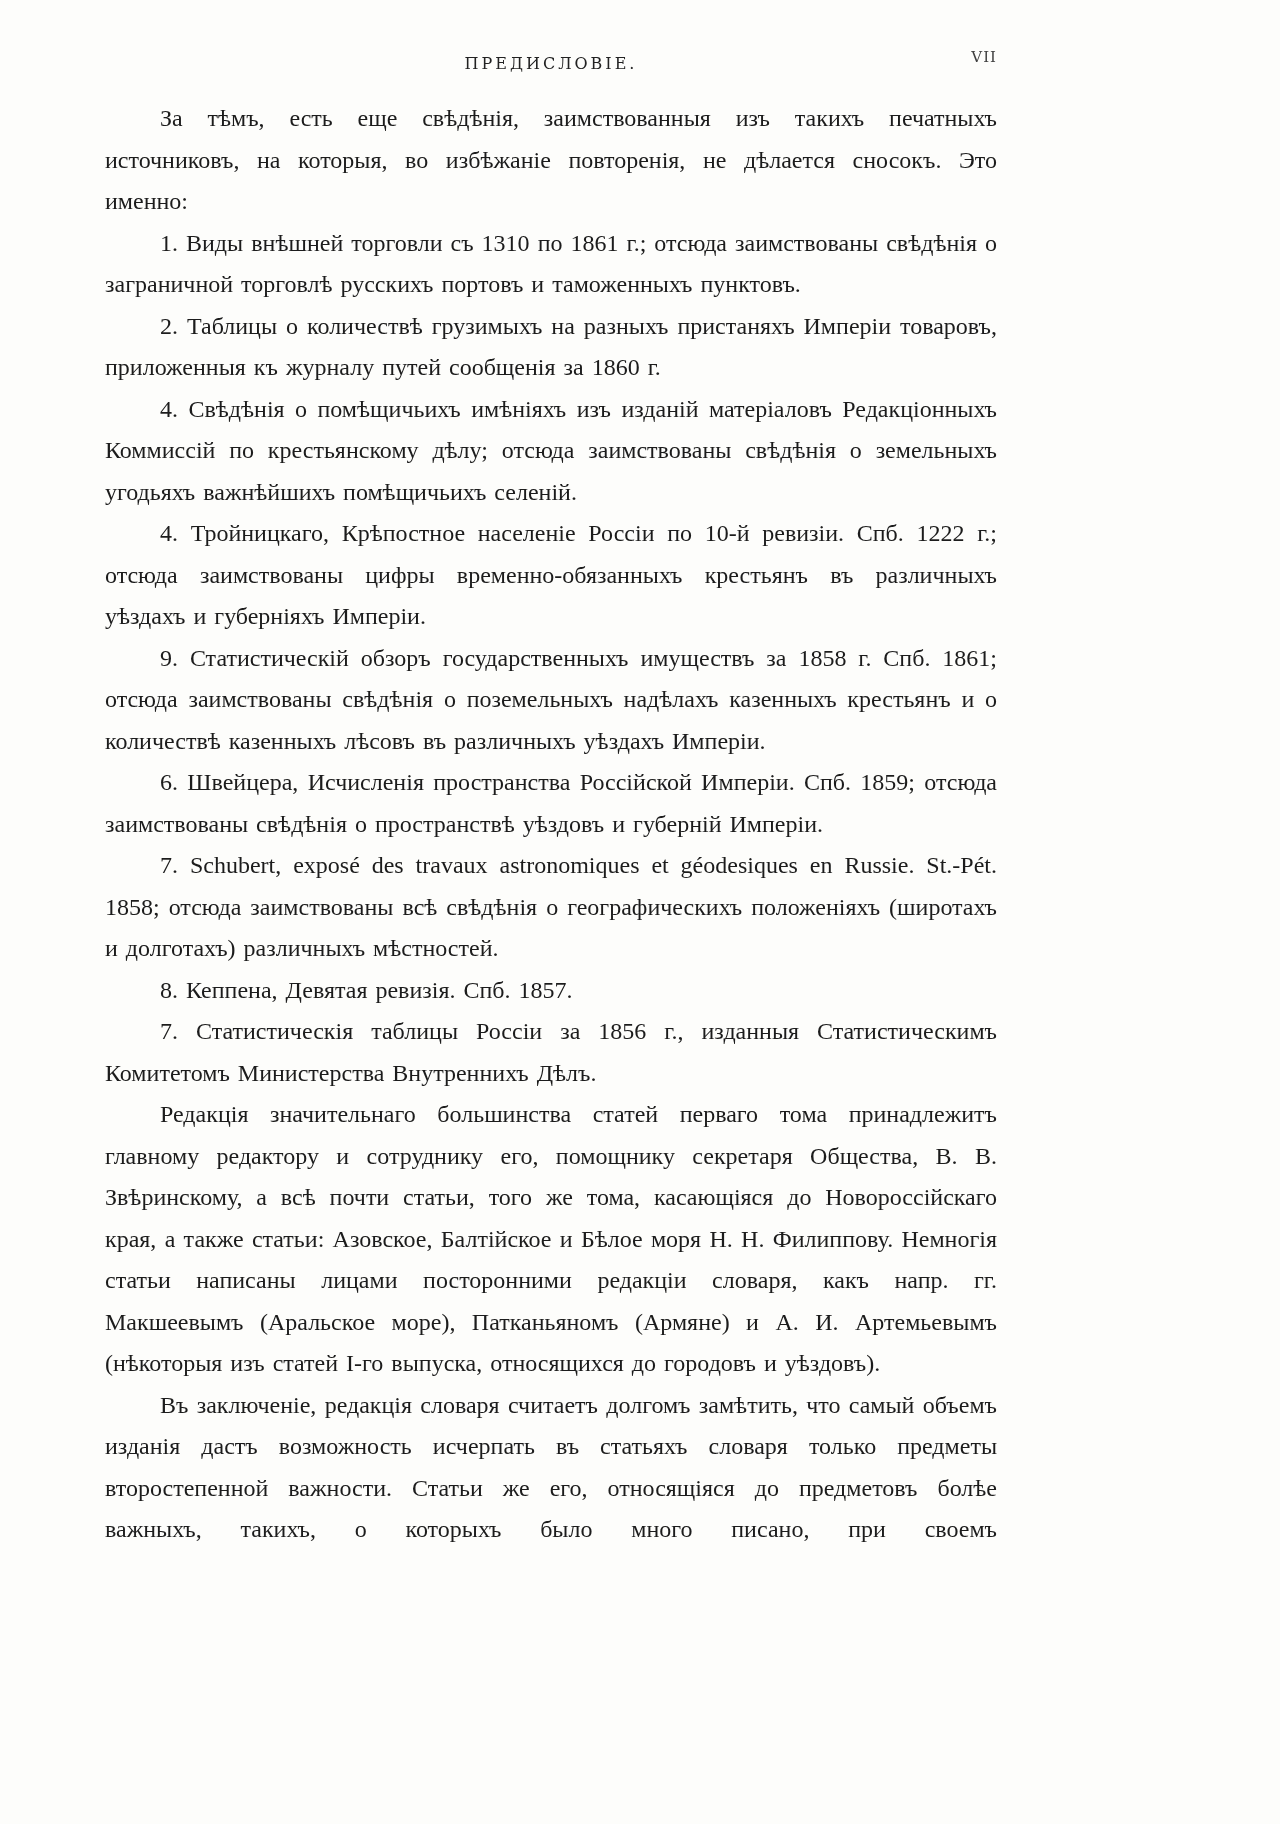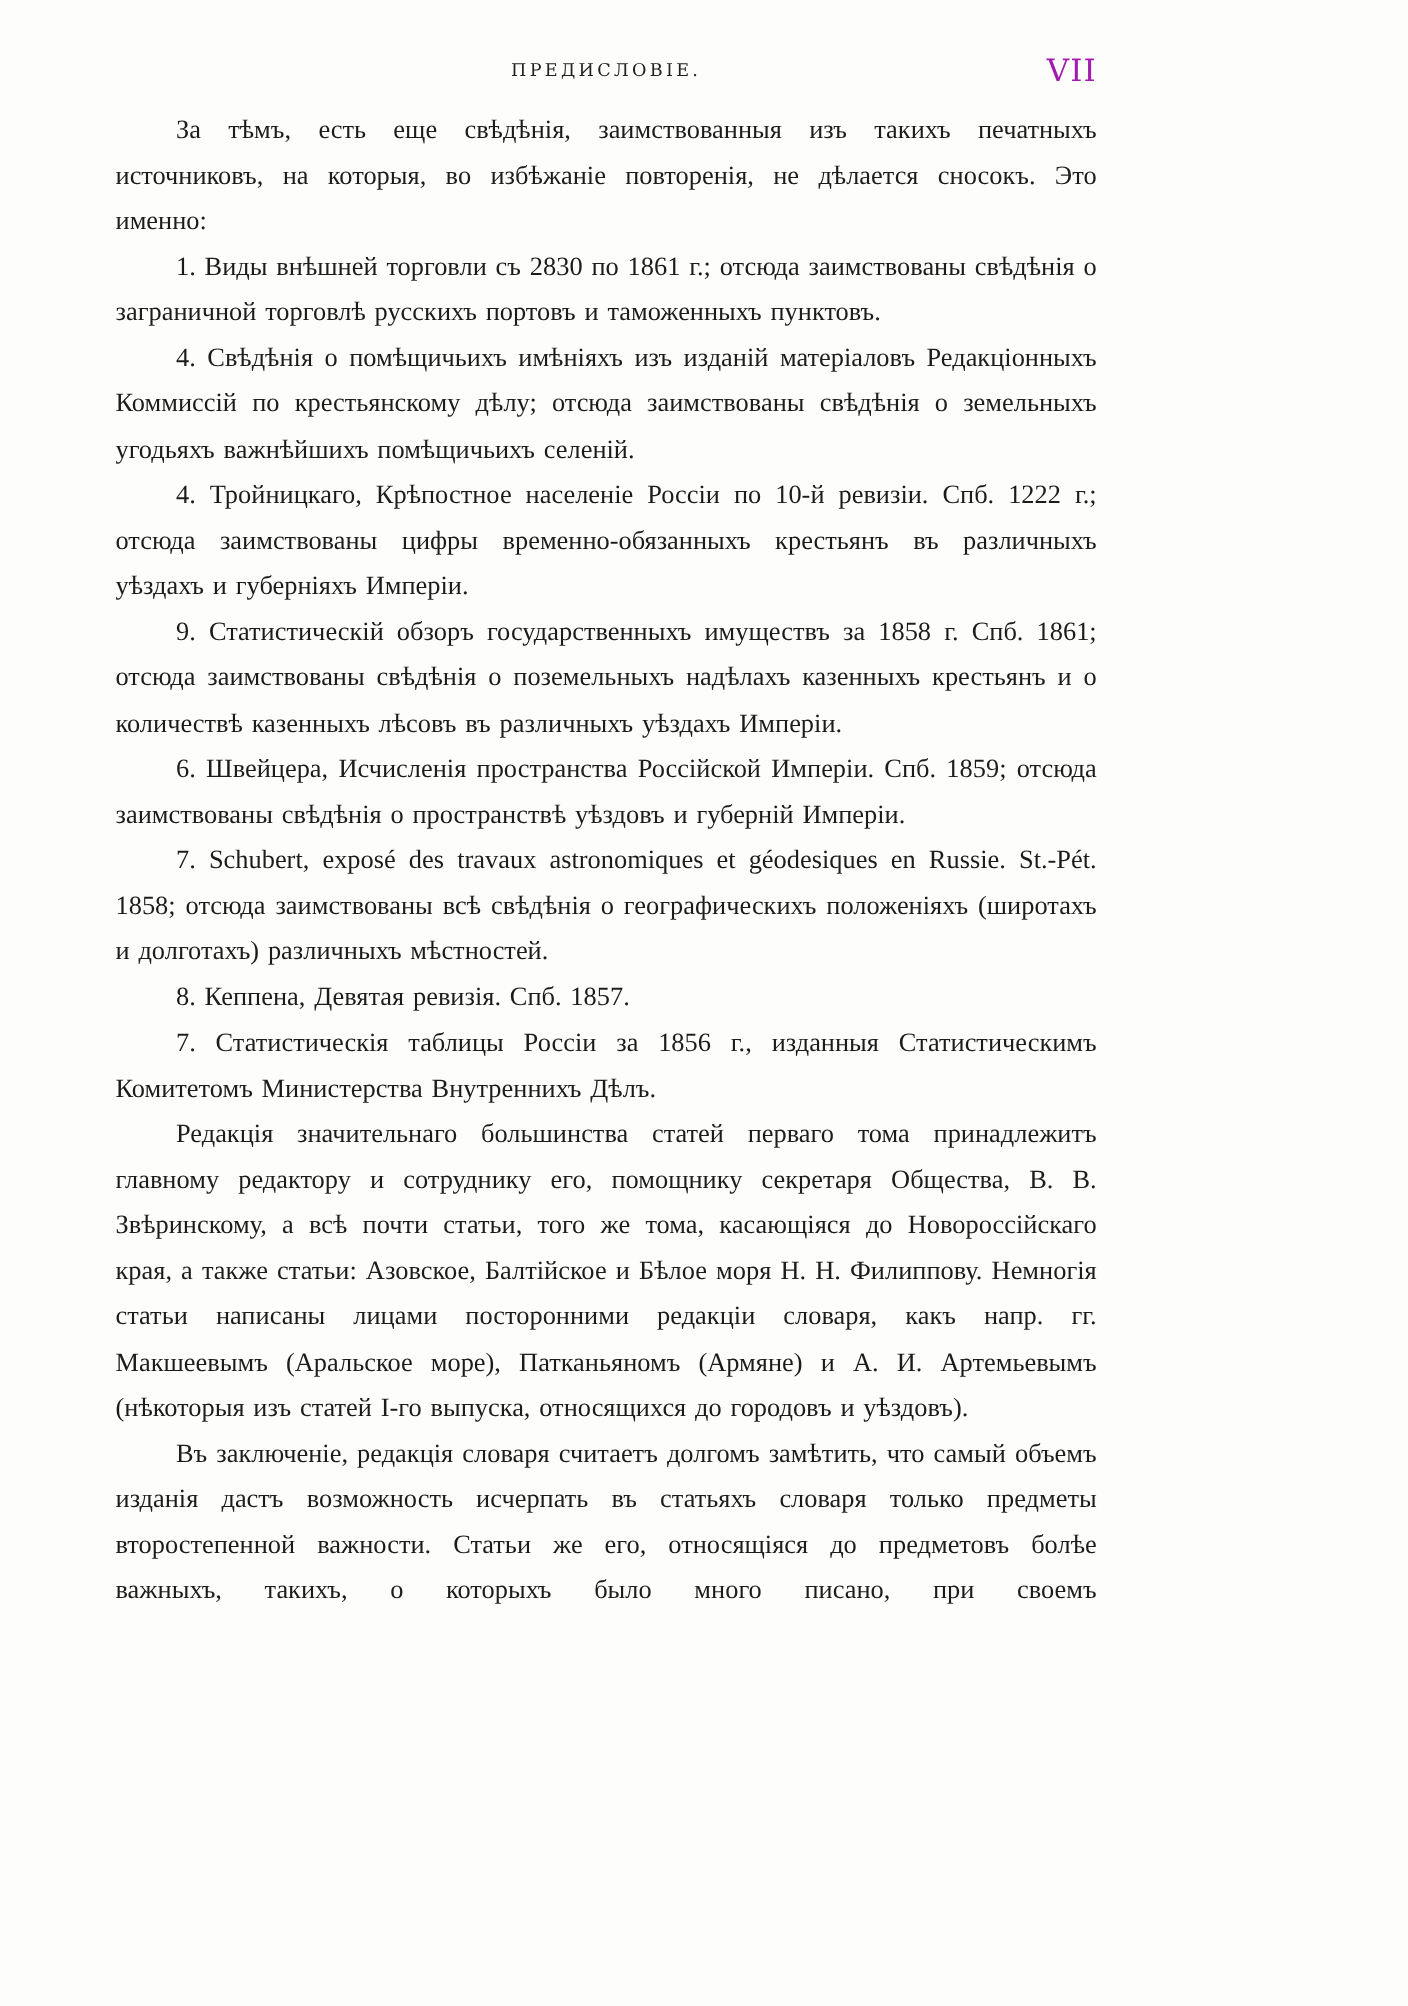--- a/index.html
+++ b/index.html
@@ -35,23 +35,23 @@
     text-align: center;
     font-size: 16px;
     letter-spacing: 3px;
     color: #222;
   }
 
   .page-number {
     position: absolute;
     right: 0;
     top: 0;
-    font-size: 28px;
+    font-size: 15px;
     letter-spacing: 1px;
-    color: #a21caf;
+    color: #404040;
   }
 
   .text-block {
     position: absolute;
     top: 98px;
     left: 105px;
     width: 892px;
     font-size: 24px;
     line-height: 41.5px;
     text-align: justify;
@@ -74,21 +74,22 @@
 
 <div class="page">
 
   <header class="running-head">
     <span class="head-title">ПРЕДИСЛОВІЕ.</span>
     <span class="page-number">VII</span>
   </header>
 
   <main class="text-block">
     <p>За тѣмъ, есть еще свѣдѣнія, заимствованныя изъ такихъ печатныхъ источниковъ, на которыя, во избѣжаніе повторенія, не дѣлается сносокъ. Это именно:</p>
-    <p>1. Виды внѣшней торговли съ 2830 по 1861 г.; отсюда заимствованы свѣдѣнія о заграничной торговлѣ русскихъ портовъ и таможенныхъ пунктовъ.</p>
+    <p>1. Виды внѣшней торговли съ 1310 по 1861 г.; отсюда заимствованы свѣдѣнія о заграничной торговлѣ русскихъ портовъ и таможенныхъ пунктовъ.</p>
+    <p>2. Таблицы о количествѣ грузимыхъ на разныхъ пристаняхъ Имперіи товаровъ, приложенныя къ журналу путей сообщенія за 1860 г.</p>
     <p>4. Свѣдѣнія о помѣщичьихъ имѣніяхъ изъ изданій матеріаловъ Редакціонныхъ Коммиссій по крестьянскому дѣлу; отсюда заимствованы свѣдѣнія о земельныхъ угодьяхъ важнѣйшихъ помѣщичьихъ селеній.</p>
     <p>4. Тройницкаго, Крѣпостное населеніе Россіи по 10-й ревизіи. Спб. 1222 г.; отсюда заимствованы цифры временно-обязанныхъ крестьянъ въ различныхъ уѣздахъ и губерніяхъ Имперіи.</p>
     <p>9. Статистическій обзоръ государственныхъ имуществъ за 1858 г. Спб. 1861; отсюда заимствованы свѣдѣнія о поземельныхъ надѣлахъ казенныхъ крестьянъ и о количествѣ казенныхъ лѣсовъ въ различныхъ уѣздахъ Имперіи.</p>
     <p>6. Швейцера, Исчисленія пространства Россійской Имперіи. Спб. 1859; отсюда заимствованы свѣдѣнія о пространствѣ уѣздовъ и губерній Имперіи.</p>
     <p>7. Schubert, exposé des travaux astronomiques et géodesiques en Russie. St.-Pét. 1858; отсюда заимствованы всѣ свѣдѣнія о географическихъ положеніяхъ (широтахъ и долготахъ) различныхъ мѣстностей.</p>
     <p>8. Кеппена, Девятая ревизія. Спб. 1857.</p>
     <p>7. Статистическія таблицы Россіи за 1856 г., изданныя Статистическимъ Комитетомъ Министерства Внутреннихъ Дѣлъ.</p>
     <p>Редакція значительнаго большинства статей перваго тома принадлежитъ главному редактору и сотруднику его, помощнику секретаря Общества, В. В. Звѣринскому, а всѣ почти статьи, того же тома, касающіяся до Новороссійскаго края, а также статьи: Азовское, Балтійское и Бѣлое моря Н. Н. Филиппову. Немногія статьи написаны лицами посторонними редакціи словаря, какъ напр. гг. Макшеевымъ (Аральское море), Патканьяномъ (Армяне) и А. И. Артемьевымъ (нѣкоторыя изъ статей I-го выпуска, относящихся до городовъ и уѣздовъ).</p>
     <p class="justify-last">Въ заключеніе, редакція словаря считаетъ долгомъ замѣтить, что самый объемъ изданія дастъ возможность исчерпать въ статьяхъ словаря только предметы второстепенной важности. Статьи же его, относящіяся до предметовъ болѣе важныхъ, такихъ, о которыхъ было много писано, при своемъ</p>
   </main>

